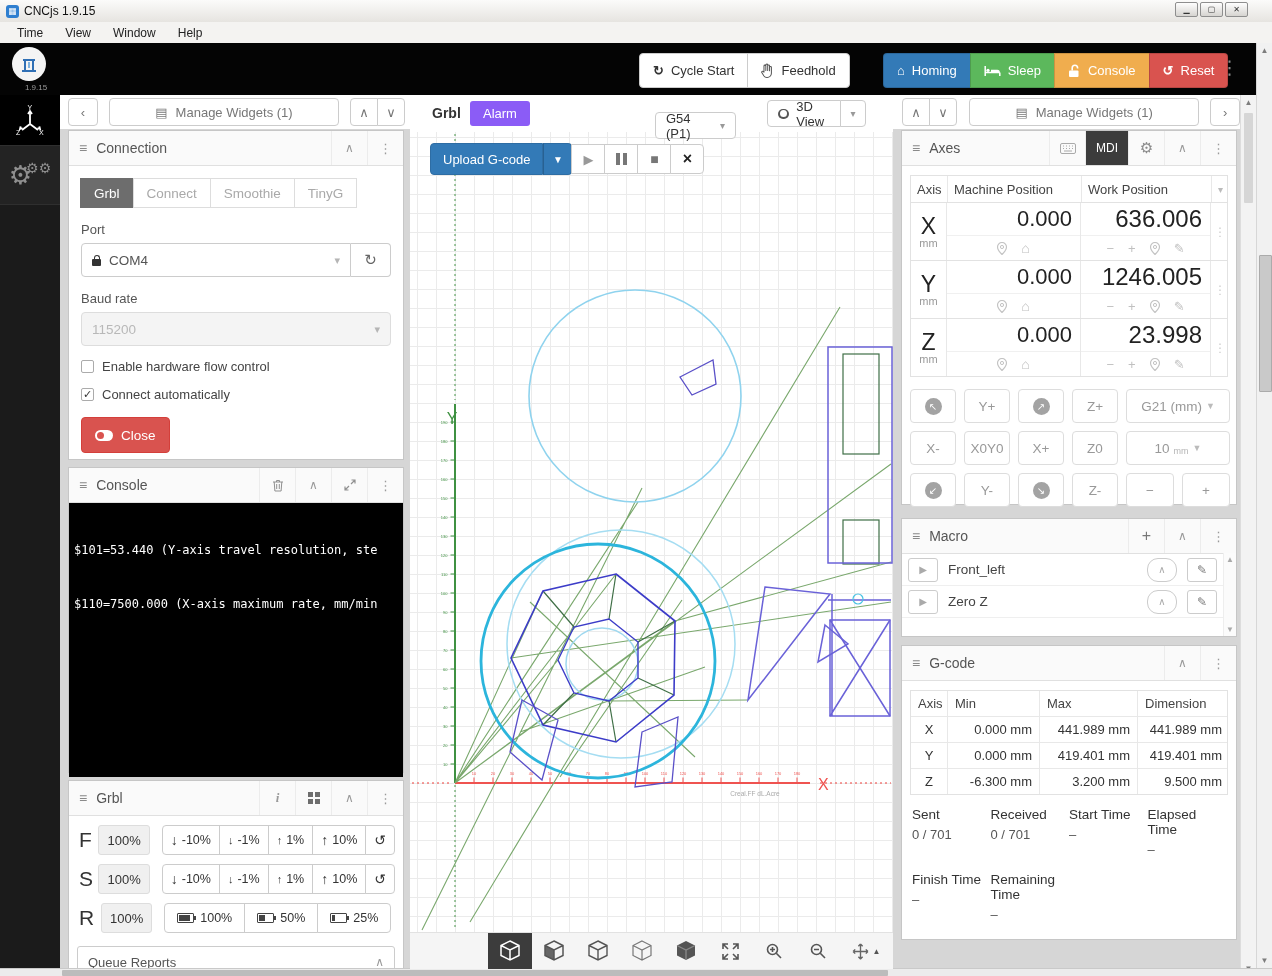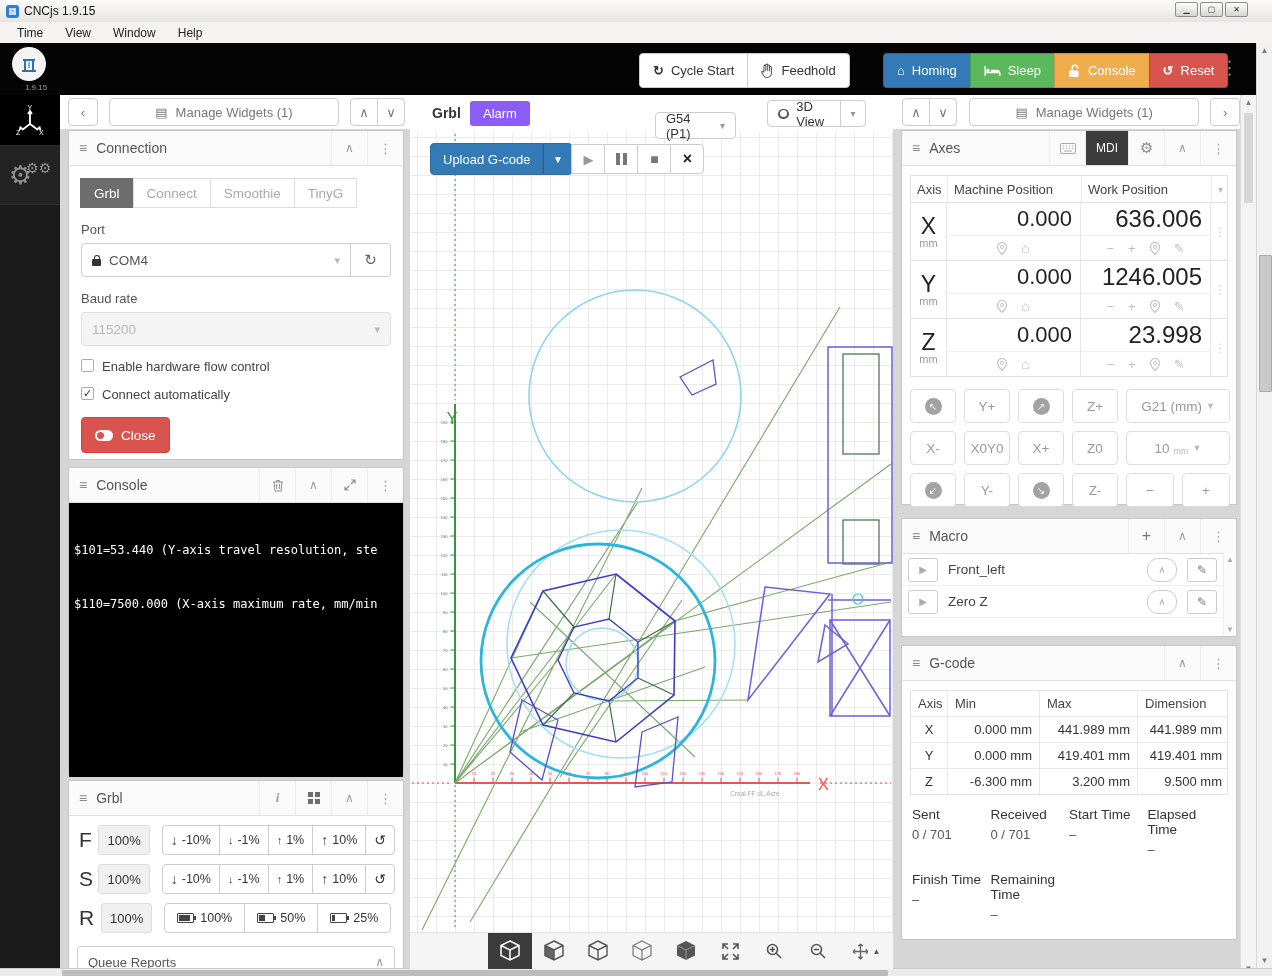--- a/index.html
+++ b/index.html
@@ -62,21 +62,21 @@
   .sel{flex:1;height:34px;border:1px solid #ccc;border-radius:4px;background:#fff;display:flex;
        align-items:center;padding:0 10px;font-size:13.5px;color:#555;box-sizing:border-box;gap:8px}
   .sel .caret{margin-left:auto;color:#b5b5b5;font-size:11px}
   .sel.grouped{border-radius:4px 0 0 4px}
   .refresh{width:40px;height:34px;border:1px solid #ccc;border-left:none;border-radius:0 4px 4px 0;
            background:#fff;color:#666;display:flex;align-items:center;justify-content:center;font-size:15px;box-sizing:border-box}
   .sel.disabled{background:#f4f4f4;color:#b8b8b8;border-color:#ddd}
   .lock{display:inline-block;width:9px;height:7px;background:#333;border-radius:1px;position:relative;margin-top:4px}
   .lock::before{content:"";position:absolute;left:1.5px;top:-4px;width:6px;height:5px;border:1.4px solid #333;
                 border-bottom:none;border-radius:3px 3px 0 0;box-sizing:border-box}
-  .cbrow{display:flex;align-items:flex-start;gap:8px;margin-top:13px;font-size:13px;color:#444}
+  .cbrow{display:flex;align-items:center;gap:8px;margin-top:13px;font-size:13px;color:#444}
   .cbox{width:13px;height:13px;border:1px solid #ababab;border-radius:2px;background:#fff;display:inline-flex;
         align-items:center;justify-content:center;font-size:11px;color:#333;box-sizing:border-box}
   .btn-danger{display:inline-flex;align-items:center;gap:8px;background:#d9534f;color:#fff;border:1px solid #d43f3a;
               border-radius:4px;height:34px;padding:0 13px;font-size:13.5px;margin-top:15px}
   .togglepill{width:18px;height:11px;background:#fff;border-radius:6px;position:relative;display:inline-block}
   .togglepill::before{content:"";position:absolute;left:2px;top:2px;width:7px;height:7px;border-radius:50%;background:#d9534f}
   
   .terminal{background:#000;color:#fff;font-family:"DejaVu Sans Mono",monospace;font-size:12px;
             line-height:18.1px;padding:2px 5px;white-space:pre;overflow:hidden;height:270px}
   

